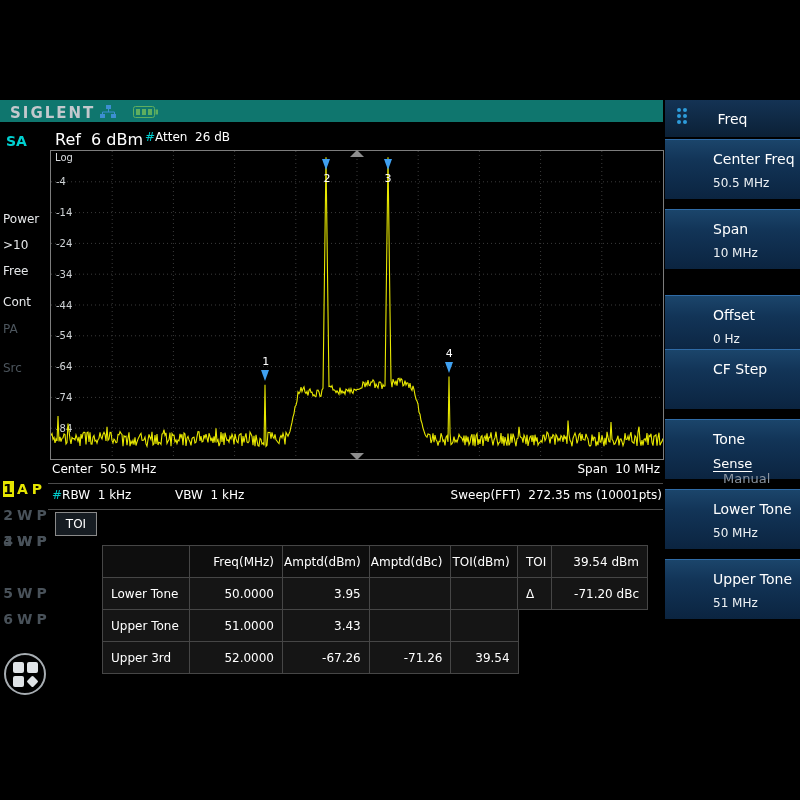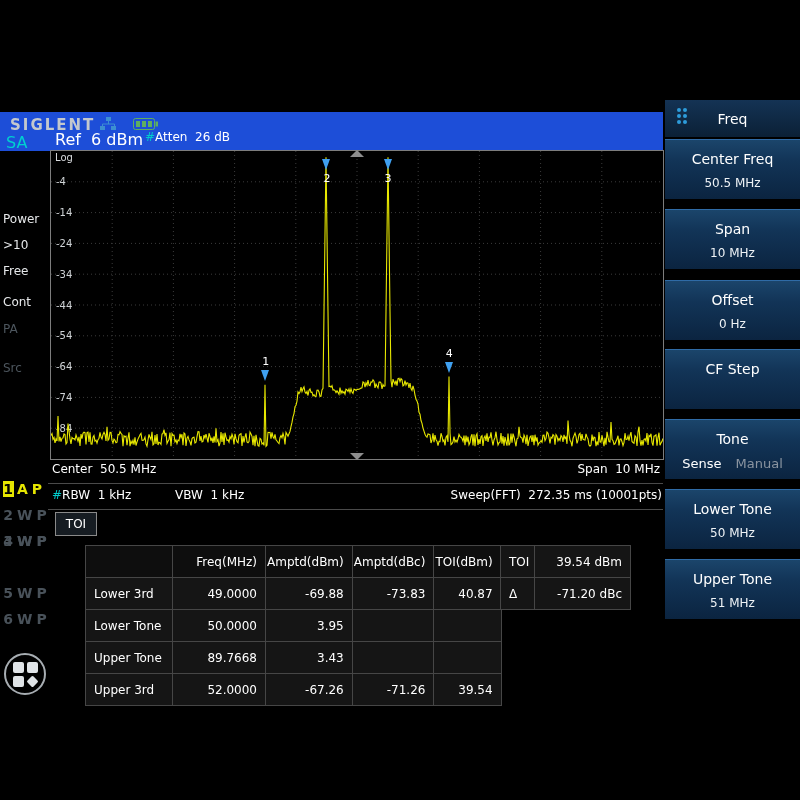--- a/index.html
+++ b/index.html
@@ -2,27 +2,27 @@
 <html><head>
 <meta charset="utf-8">
 <style>
   html,body{margin:0;padding:0;background:#000;}
   body{width:800px;height:800px;position:relative;overflow:hidden;
        font-family:"DejaVu Sans","Liberation Sans",sans-serif;-webkit-font-smoothing:antialiased;}
   .screen{position:absolute;top:100px;left:0;width:800px;height:600px;background:#000;}
   .pre{white-space:pre;}
 
   
-  .topbar{position:absolute;left:0;top:12px;width:663px;height:39px;background:#1d4ed8;}
+  .topbar{position:absolute;left:0;top:0;width:663px;height:22px;background:#0f766e;}
   .brand{position:absolute;left:10px;top:4px;font-size:15px;font-weight:bold;letter-spacing:2px;color:#c3c8cd;}
   .lan-icon{position:absolute;left:100px;top:5px;}
   .batt-icon{position:absolute;left:133px;top:6px;}
 
   
-  .sa-label{position:absolute;left:6px;top:33px;color:#00d0d0;font-size:16px;font-weight:normal;}
+  .sa-label{position:absolute;left:6px;top:33px;color:#00d0d0;font-size:14px;font-weight:bold;}
   .sb-item{position:absolute;left:3px;font-size:12px;color:#e6e8ea;}
   .sb-item.dim{color:#4d565e;}
   .trace-row{position:absolute;left:3px;font-size:14px;font-weight:bold;letter-spacing:1px;}
   .trace-row span{display:inline-block;}
   .trace-row .tnum{width:11px;text-align:center;margin-right:3px;}
   .trace-row.active .tnum{background:#e6e600;color:#000;}
   .trace-row.active .tmode,.trace-row.active .tdet{color:#e6e600;}
   .trace-row.inactive{color:#49525a;}
   .trace-row .tmode{margin-right:3px;}
   .home-btn{position:absolute;left:4px;top:553px;width:42px;height:42px;border:2px solid #a7adb2;border-radius:50%;
@@ -56,41 +56,41 @@
   .divider{position:absolute;left:48px;width:615px;border-top:1px solid #4a4a4a;}
   .d1{top:383px;} .d2{top:409px;}
   .bw-row{position:absolute;left:50px;top:388px;width:612px;height:16px;font-size:12px;color:#fff;}
   .bw-row .rbw{position:absolute;left:2px;}
   .bw-row .vbw{position:absolute;left:125px;}
   .bw-row .sweep{position:absolute;right:0px;}
 
   
   .toi-tab{position:absolute;left:55px;top:412px;width:40px;height:22px;line-height:22px;text-align:center;
            font-size:12px;color:#fff;border:1px solid #8a8a8a;background:#161c22;}
-  table{border-collapse:collapse;table-layout:fixed;position:absolute;}
+  table{border-collapse:collapse;table-layout:fixed;position:absolute;margin-left:17px;}
   .toi-table{left:85px;top:445px;}
   .toi-summary{left:500px;top:445px;}
   td{border:1px solid #464646;height:29px;font-size:12px;color:#fff;background:#151515;overflow:hidden;}
   td.num{text-align:right;padding-right:8px;}
   td.lbl{text-align:left;padding-left:8px;}
   tr.hdr td{background:#0e0e0e;}
 
   
   .menu-header{position:absolute;left:665px;top:0;width:135px;height:37px;
                background:linear-gradient(180deg,#143354,#0b2036);color:#fff;font-size:14px;
                display:flex;align-items:center;justify-content:center;}
   .menu-dots{position:absolute;left:12px;top:8px;display:grid;grid-template-columns:4px 4px;grid-template-rows:4px 4px 4px;gap:2px;}
   .menu-dots i{background:#2d9cdb;border-radius:50%;display:block;}
-  .mbtn{position:absolute;left:665px;width:135px;height:60px;box-sizing:border-box;text-align:center;
-        background:linear-gradient(180deg,#1b456b 0%,#123457 35%,#0b2440 100%);border-top:1px solid #2f6ba6;}
-  .mb1{top:39px;}.mb2{top:109px;}.mb3{top:180px;}.mb4{top:249px;}.mb5{top:319px;}.mb6{top:389px;}.mb7{top:459px;}
+  .mbtn{position:absolute;left:665px;width:135px;height:60px;box-sizing:border-box;
+        background:linear-gradient(180deg,#1b456b 0%,#123457 35%,#0b2440 100%);border-top:1px solid #2f6ba6;padding-left:48px;}
+  .mb1{top:39px;}.mb2{top:109px;}.mb3{top:195px;}.mb4{top:249px;}.mb5{top:319px;}.mb6{top:389px;}.mb7{top:459px;}
   .mlabel{padding-top:11px;font-size:14px;color:#fff;}
   .mvalue{padding-top:9px;font-size:12px;color:#eef2f5;}
   .mopts{padding-top:9px;font-size:13px;}
-  .opt-sel{color:#fff;text-underline-offset:3px;}
+  .opt-sel{color:#fff;text-decoration:underline;text-underline-offset:3px;}
   .opt-dim{color:#8a94a0;margin-left:10px;}
 </style>
 </head>
 <body>
 
 <div class="screen">
 
   <div class="topbar">
     <span class="brand pre">SIGLENT</span>
     <svg class="lan-icon" width="17" height="14">
@@ -232,36 +232,29 @@
       </colgroup>
     <tbody>
         <tr class="hdr">
       <td class="lbl"></td>
       <td class="num">Freq(MHz)</td>
       <td class="num">Amptd(dBm)</td>
       <td class="num">Amptd(dBc)</td>
       <td class="num">TOI(dBm)</td>
     </tr>
     <tr>
-      <td class="lbl">Lower 3rd</td>
-      <td class="num">49.0000</td>
-      <td class="num">-69.88</td>
-      <td class="num">-73.83</td>
-      <td class="num">40.87</td>
-    </tr>
-    <tr>
       <td class="lbl">Lower Tone</td>
       <td class="num">50.0000</td>
       <td class="num">3.95</td>
       <td class="num"></td>
       <td class="num"></td>
     </tr>
     <tr>
       <td class="lbl">Upper Tone</td>
-      <td class="num">89.7668</td>
+      <td class="num">51.0000</td>
       <td class="num">3.43</td>
       <td class="num"></td>
       <td class="num"></td>
     </tr>
     <tr>
       <td class="lbl">Upper 3rd</td>
       <td class="num">52.0000</td>
       <td class="num">-67.26</td>
       <td class="num">-71.26</td>
       <td class="num">39.54</td>

